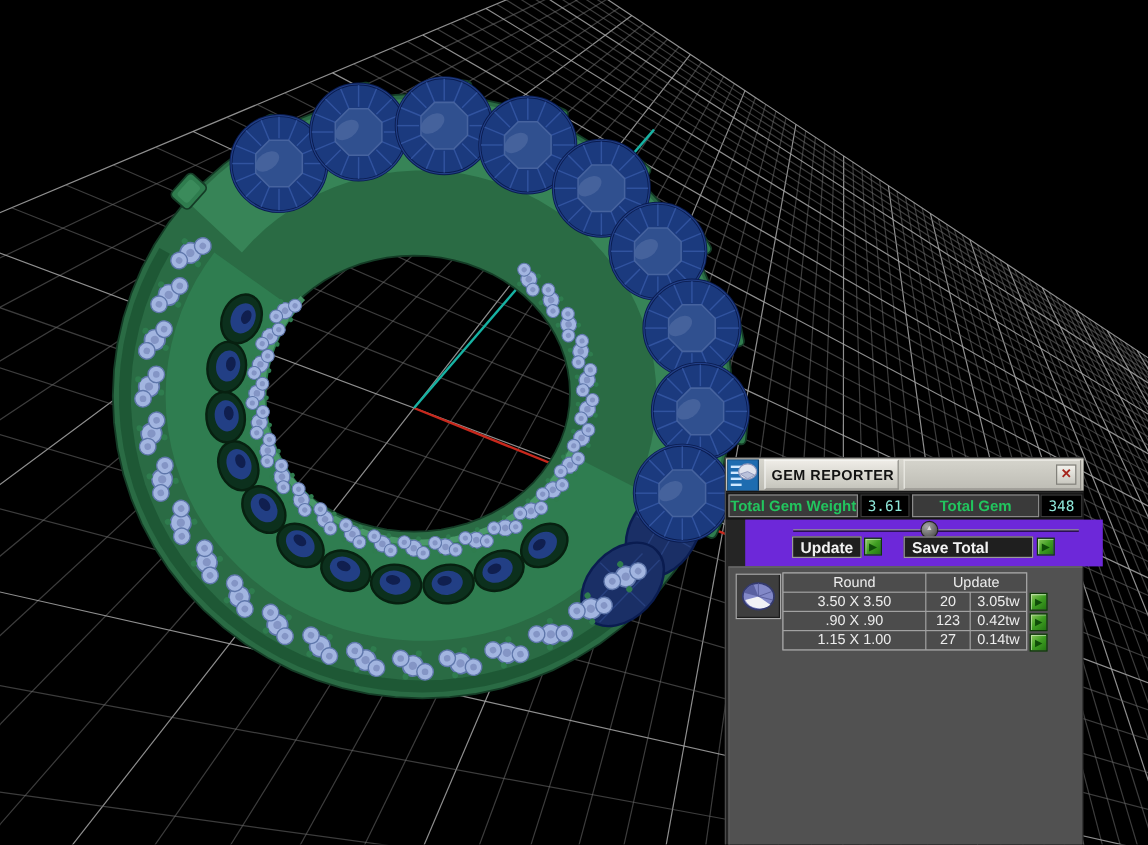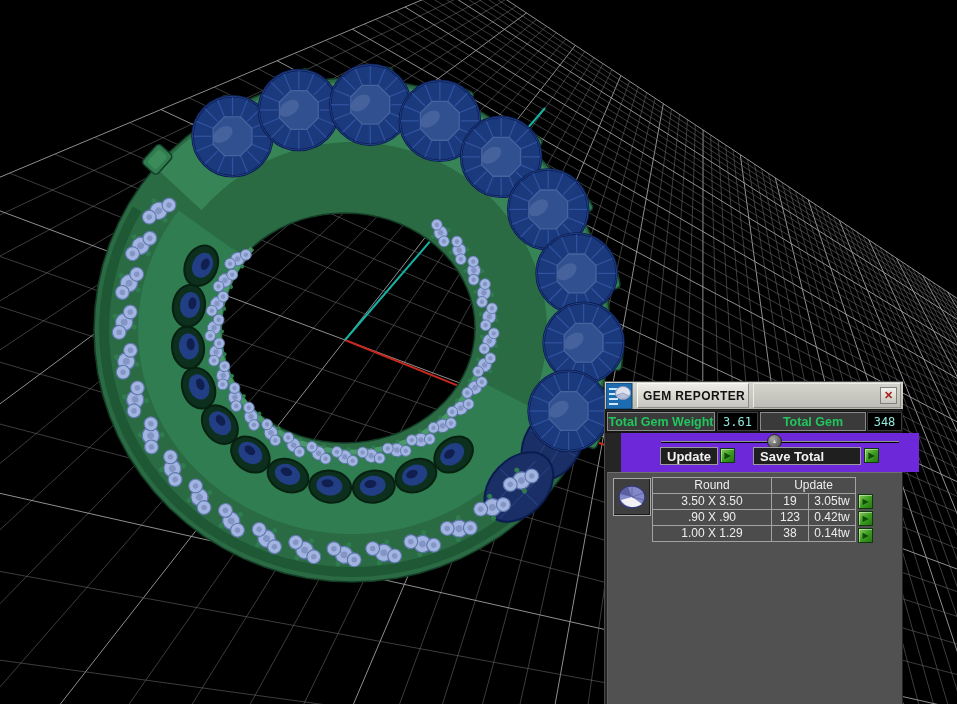--- a/index.html
+++ b/index.html
@@ -966,29 +966,29 @@
           <path d="M6,15 A13 11 0 0 1 14,8 L18,18 Z" fill="#5a60a0"></path>
           <path d="M18,7 L18,18 M29,14 L18,18 M30,21 L18,18" stroke="#5a5f9e" stroke-width="0.8" fill="none"></path>
         </svg>
       </div>
 
       <div class="gem-table">
         <div class="cell">Round</div>
         <div class="cell span2">Update</div>
 
         <div class="cell">3.50 X 3.50</div>
-        <div class="cell">19</div>
+        <div class="cell">20</div>
         <div class="cell">3.05tw</div>
 
         <div class="cell">.90 X .90</div>
         <div class="cell">123</div>
         <div class="cell">0.42tw</div>
 
-        <div class="cell">1.00 X 1.29</div>
-        <div class="cell">38</div>
+        <div class="cell">1.15 X 1.00</div>
+        <div class="cell">27</div>
         <div class="cell">0.14tw</div>
       </div>
 
       <div class="row-go" style="top:21px">▶</div>
       <div class="row-go" style="top:38px">▶</div>
       <div class="row-go" style="top:55px">▶</div>
     </div>
   </div>
 </div>
 

